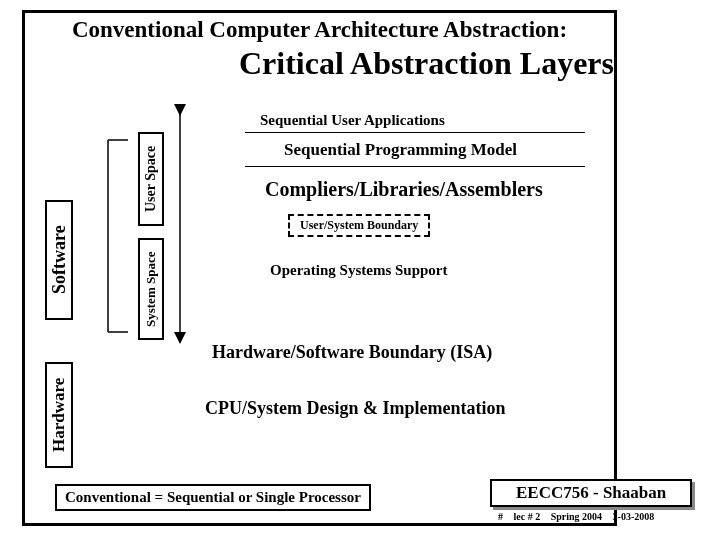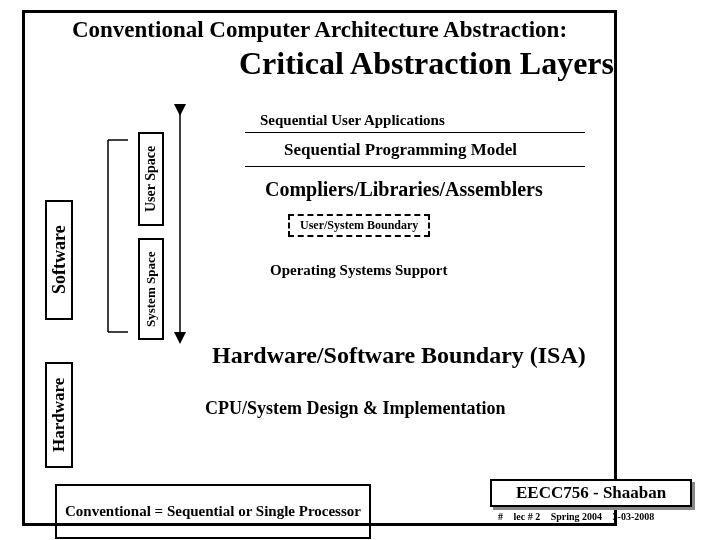--- a/index.html
+++ b/index.html
@@ -66,21 +66,21 @@
   position: absolute;
   left: 270px;
   top: 262px;
   font-size: 15px;
   font-weight: bold;
 }
 .hw-sw-boundary {
   position: absolute;
   left: 212px;
   top: 342px;
-  font-size: 24px;
+  font-size: 18px;
   font-weight: bold;
   text-align: right;
 }
 .cpu-design {
   position: absolute;
   left: 205px;
   top: 398px;
   font-size: 18px;
   font-weight: bold;
 }
@@ -123,21 +123,21 @@
   width: 26px;
   height: 102px;
   font-size: 13px;
 }
 svg.arrows { position: absolute; left: 0; top: 0; }
 .conv-box {
   position: absolute;
   left: 55px;
   top: 484px;
   border: 2px solid #000;
-  padding: 17px 8px;
+  padding: 3px 8px;
   font-size: 15px;
   font-weight: bold;
 }
 .course-box {
   position: absolute;
   left: 490px;
   top: 479px;
   border: 2.5px solid #000;
   box-shadow: 3px 3px 0 #888;
   padding: 2px 24px;

